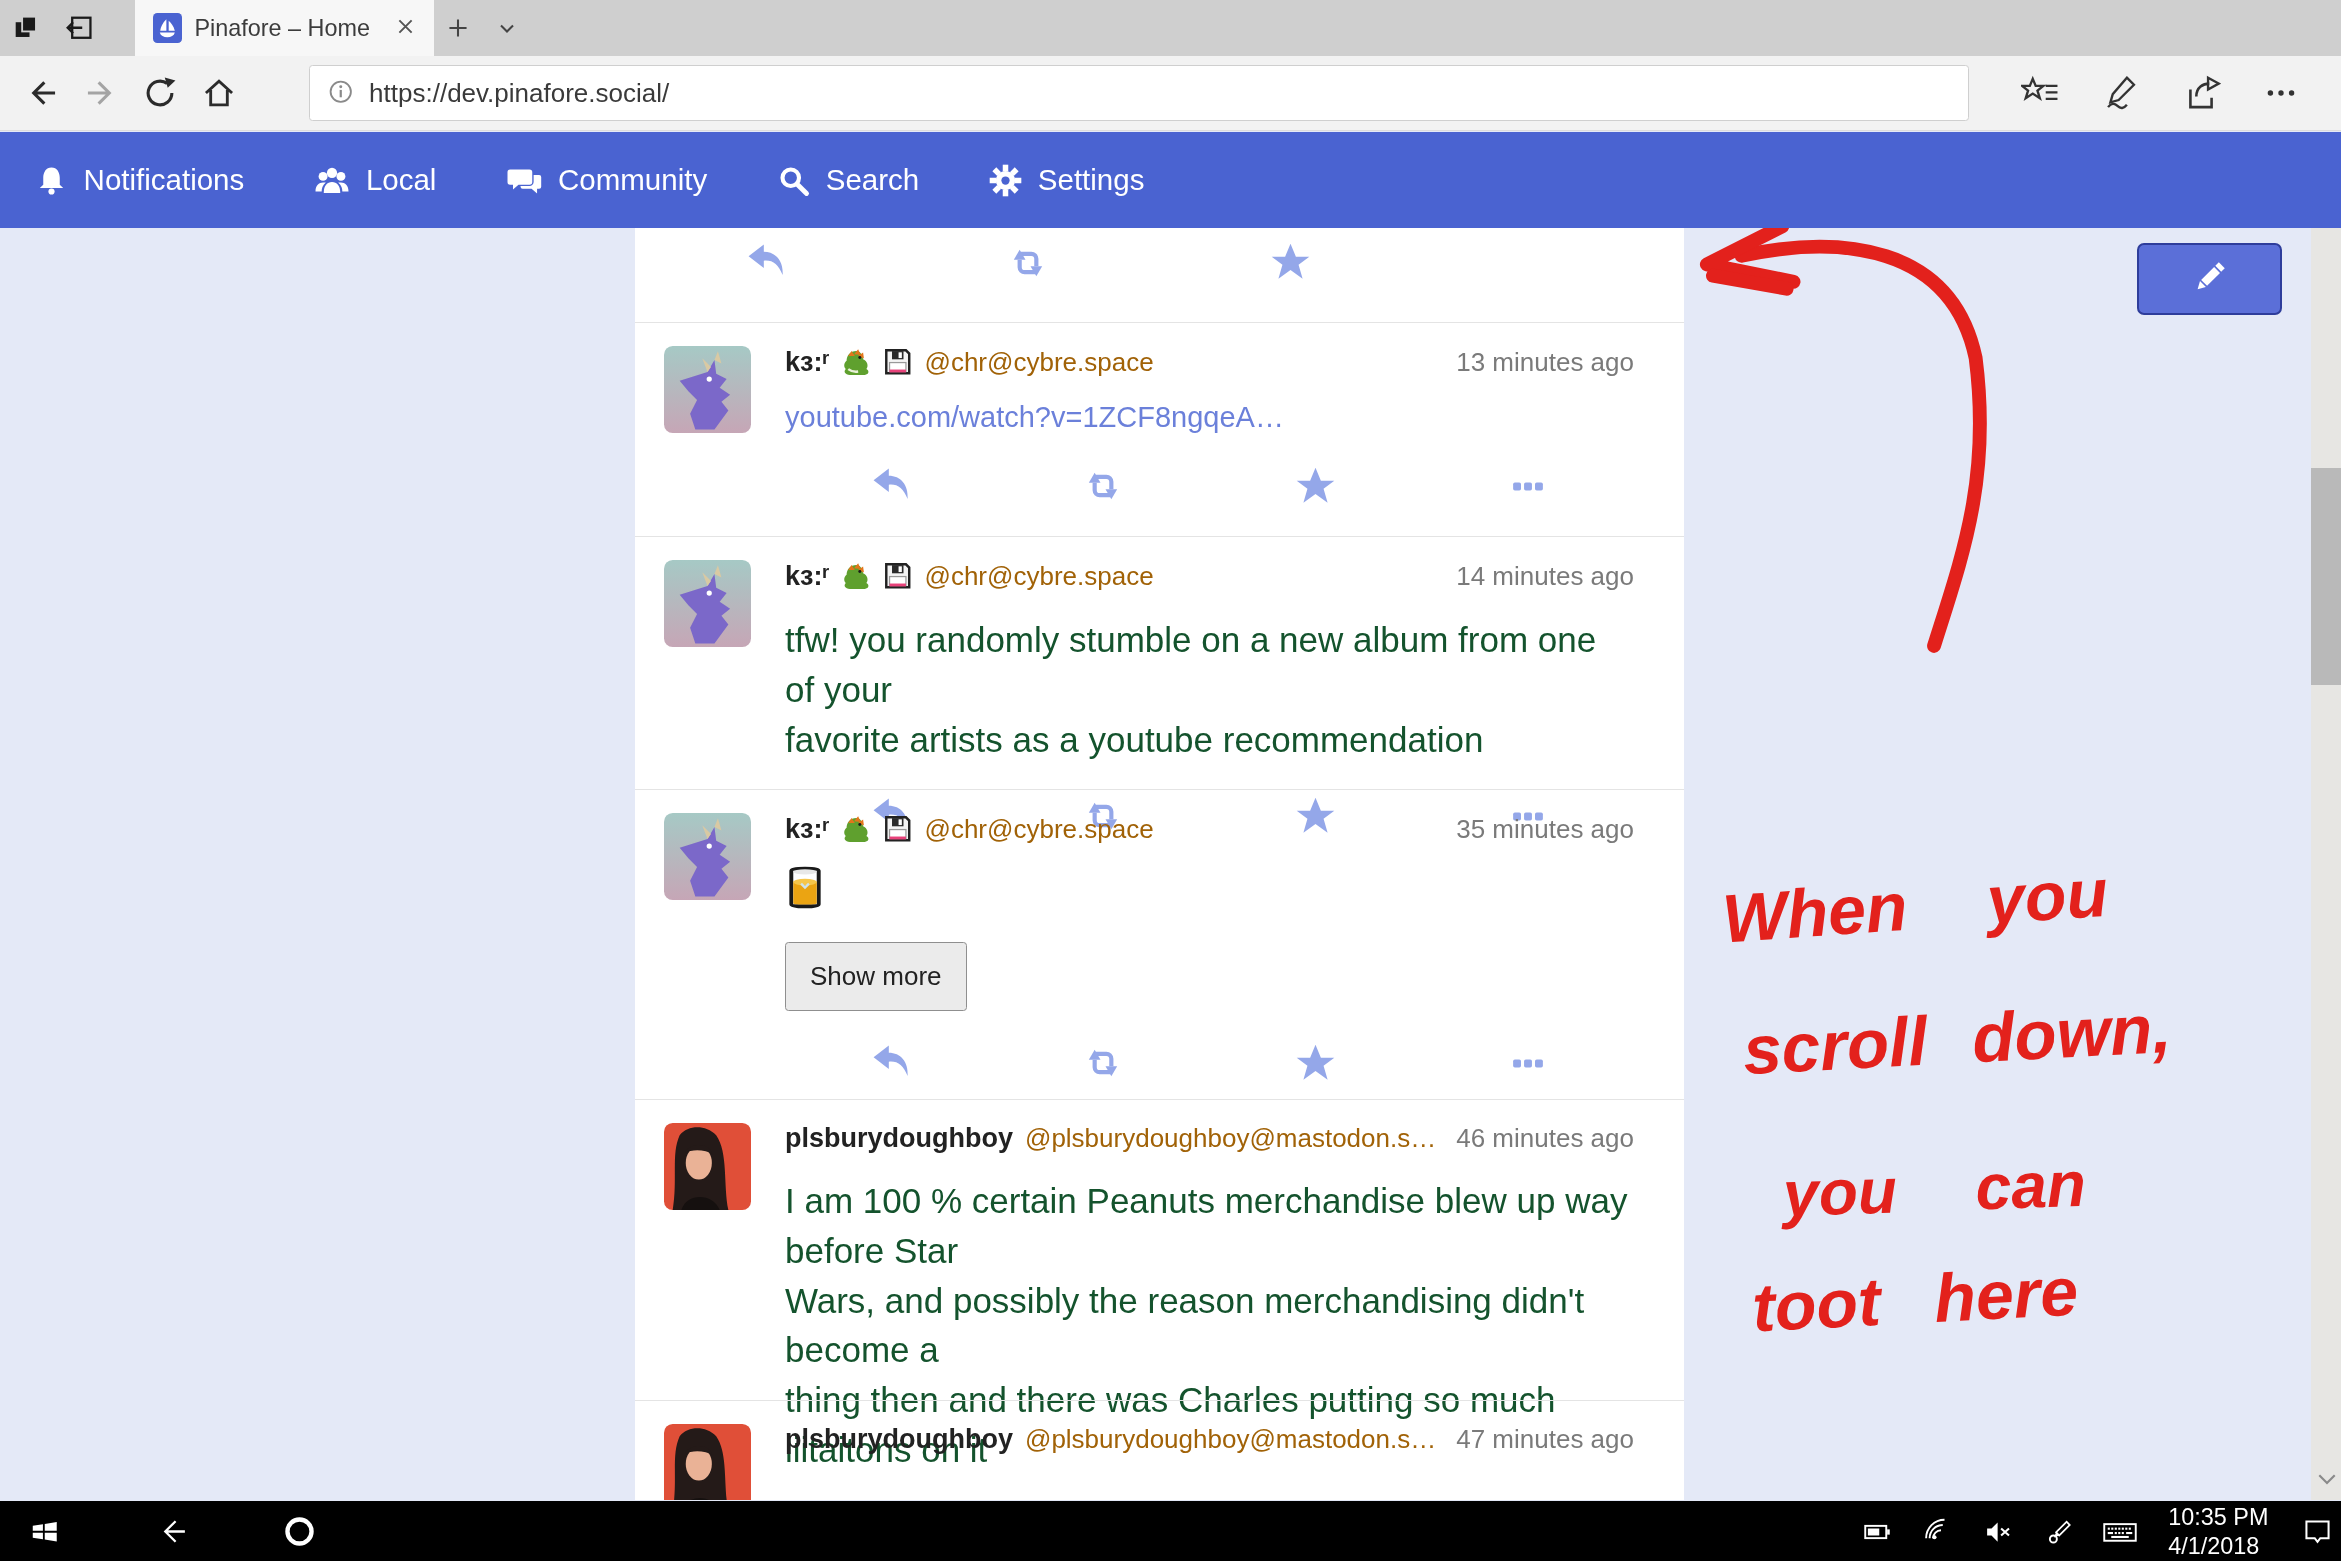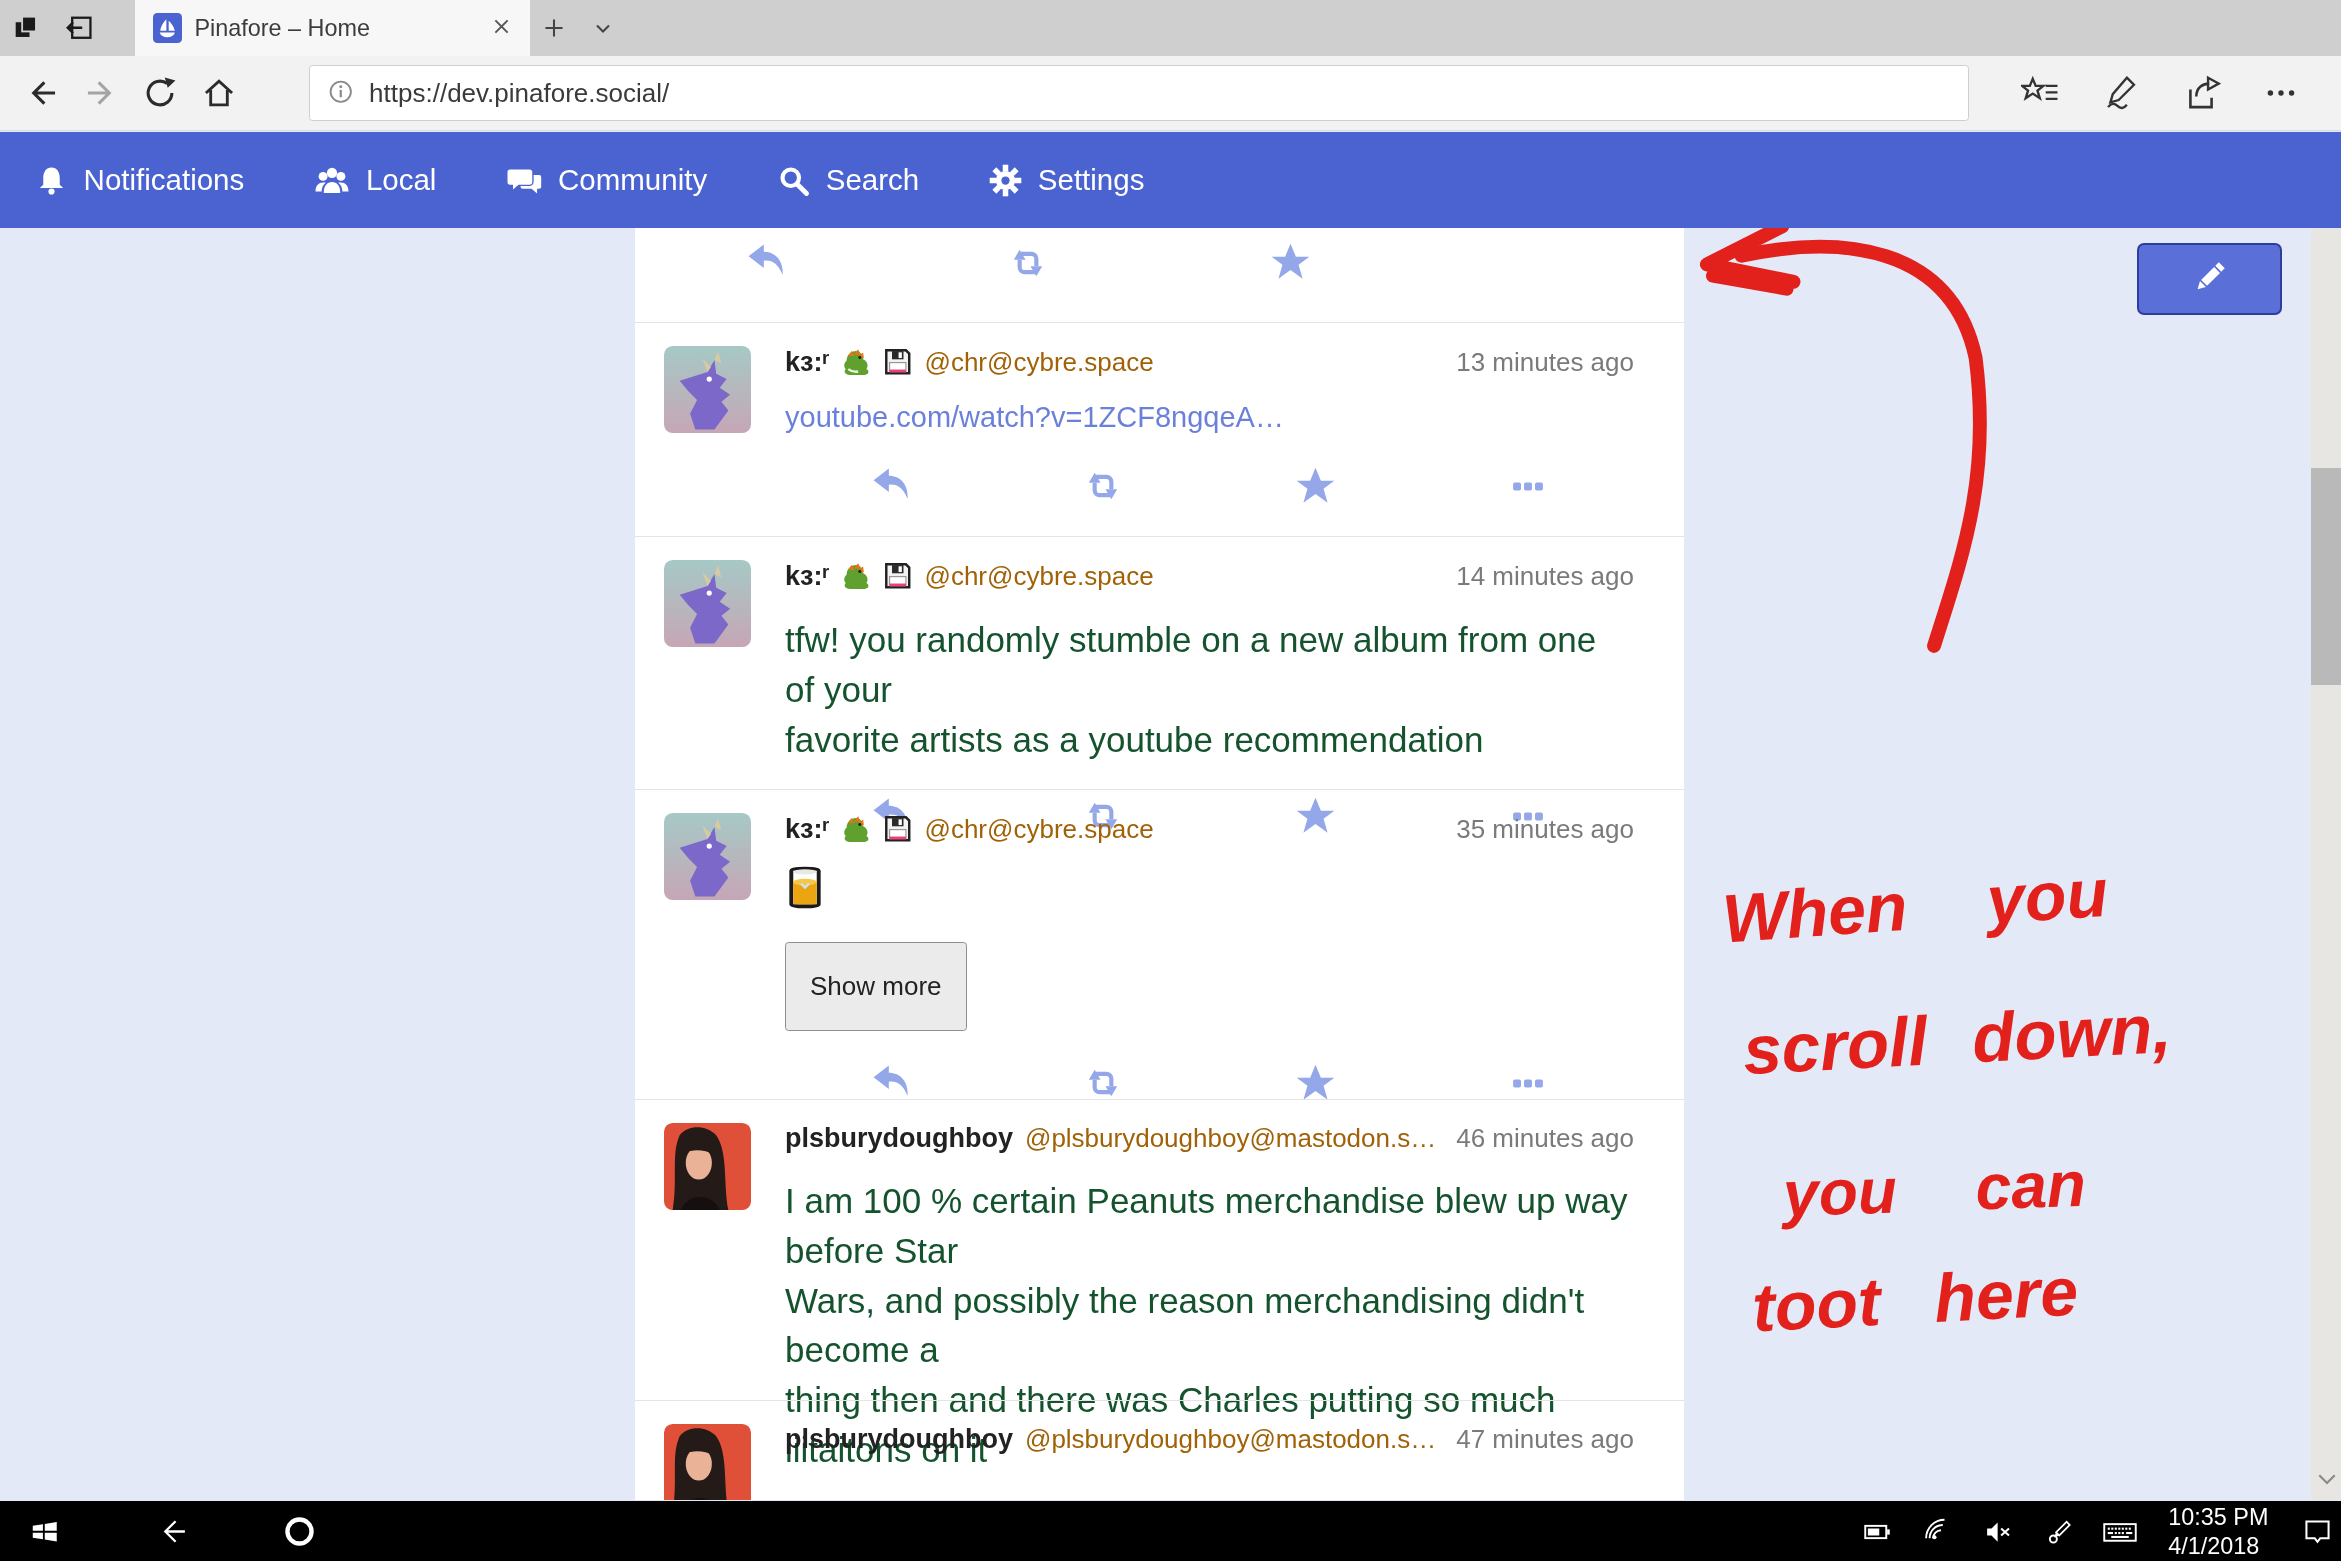--- a/index.html
+++ b/index.html
@@ -3,21 +3,21 @@
 <meta charset="utf-8">
 <style>
   * { margin:0; padding:0; box-sizing:border-box; }
   html,body { width:2342px; height:1561px; }
   body { font-family:"Liberation Sans","DejaVu Sans",sans-serif; background:#e4e9f7; overflow:hidden; position:relative; }
 
   
   .tabbar { position:absolute; left:0; top:0; width:2342px; height:56px; background:#cfcfcf; display:flex; align-items:stretch; }
   .tb-winicons { display:flex; align-items:center; gap:22.6px; padding:0 17.3px 0 12px; }
   .tb-winicons svg { display:block; }
-  .tab { width:395px; margin-left:22.6px; background:#f7f7f7; display:flex; align-items:center; padding:0 18px; position:relative; }
+  .tab { width:299px; margin-left:22.6px; background:#f7f7f7; display:flex; align-items:center; padding:0 18px; position:relative; }
   .favicon { width:29.5px; height:29.5px; background:#4a63d1; border-radius:4.3px; display:flex; align-items:center; justify-content:center; margin-right:12px; flex:0 0 auto; }
   .tab-title { font-size:23.4px; color:#3c3c3c; white-space:nowrap; overflow:hidden; flex:1; }
   .tab-close { margin-left:8.7px; flex:0 0 auto; }
   .tab-new, .tab-drop { display:flex; align-items:center; justify-content:center; width:49px; }
 
   
   .toolbar { position:absolute; left:0; top:56px; width:2342px; height:75px; background:#f2f2f2; border-bottom:0.9px solid #dcdcdc; display:flex; align-items:center; }
   .nav-btn { width:59px; height:59px; display:flex; align-items:center; justify-content:center; flex:0 0 auto; }
   .nav-btn.back { margin-left:12px; }
   .urlbar { width:1660px; height:56px; background:#ffffff; border:0.9px solid #cfcfcf; border-radius:3.5px; margin-left:61px; display:flex; align-items:center; padding:0 15.6px; }
@@ -45,21 +45,21 @@
   .toot .time { font-size:26px; color:#7a7a7a; margin-left:auto; white-space:nowrap; }
   .toot .body { font-size:35px; color:#14532d; line-height:1.42; margin-top:22.6px; white-space:pre-line; }
   .toot .link { font-size:29px; color:#6b80da; margin-top:22.6px; display:inline-block; text-decoration:none; cursor:pointer; }
   .actions { display:grid; grid-template-columns:repeat(4,1fr); justify-items:center; align-items:center; }
   .actions .act { width:45px; height:45px; display:flex; align-items:center; justify-content:center; color:#94a7e9; }
   .toot .actions { margin:29.5px 0 26px; }
   .toot.partial { height:82px; }
   .toot.partial .actions { margin:12px 0 0; }
   .toot.t-a { height:214px; } .toot.t-b { height:253px; } .toot.t-c { height:310px; }
   .toot.t-d { height:301px; } .toot.t-e { height:173px; }
-  .showmore { margin-top:29.5px; background:#ebebeb; border:1.7px solid #8f8f8f; border-radius:3.5px; font-size:26px; color:#222; padding:28px 24px; font-family:inherit; cursor:pointer;text-align:right; }
+  .showmore { margin-top:29.5px; background:#ebebeb; border:1.7px solid #8f8f8f; border-radius:3.5px; font-size:26px; color:#222; padding:18px 24px; font-family:inherit; cursor:pointer;text-align:right; }
   .fab { position:absolute; left:1502px; top:14.7px; width:145px; height:72px; background:#5b6fd8; border:2.6px solid #2e3d9b; border-radius:7px; display:flex; align-items:center; justify-content:center; z-index:5; cursor:pointer; }
 
   
   .scrollbar { position:absolute; right:0; top:0; width:31px; height:100%; background:#e7e6e3; }
   .scroll-thumb { position:absolute; left:0; top:240px; width:31px; height:217px; background:#b9b9b9; }
   .scroll-down { position:absolute; left:3.5px; bottom:8.7px; }
 
   
   .annotation-layer { position:absolute; left:0; top:0; width:100%; height:100%; pointer-events:none; }
   .hand { position:absolute; color:#e3211c; font-weight:700; font-style:italic; white-space:nowrap; }

